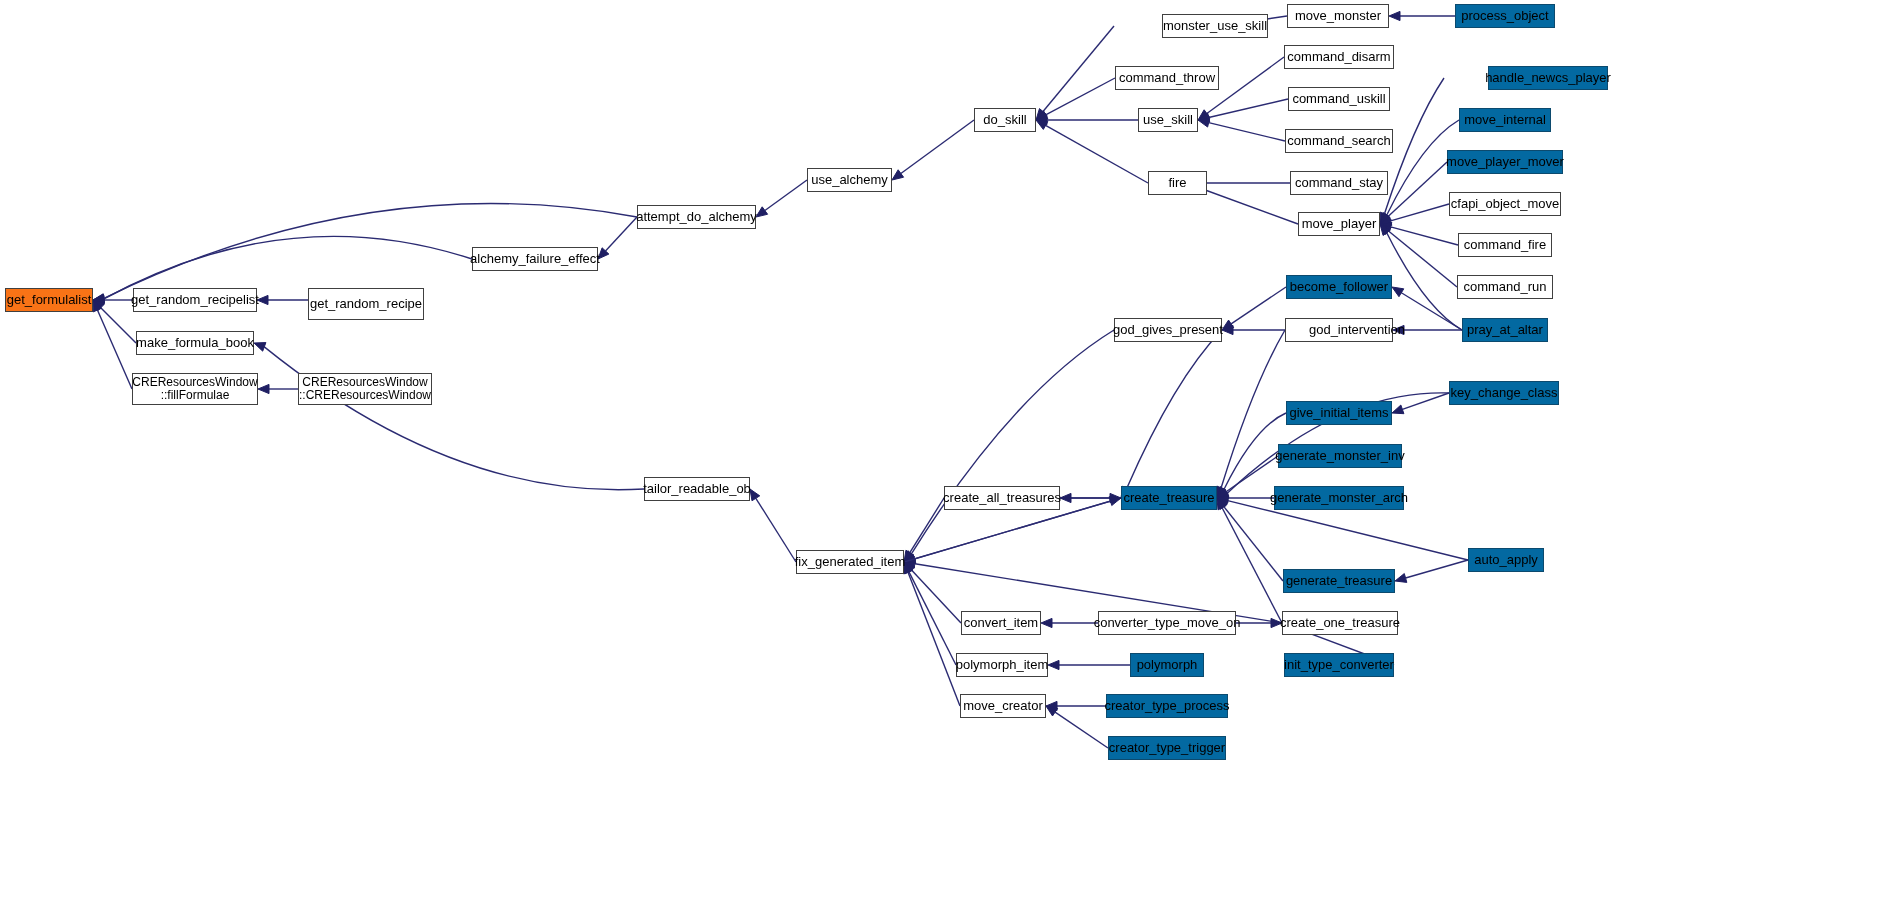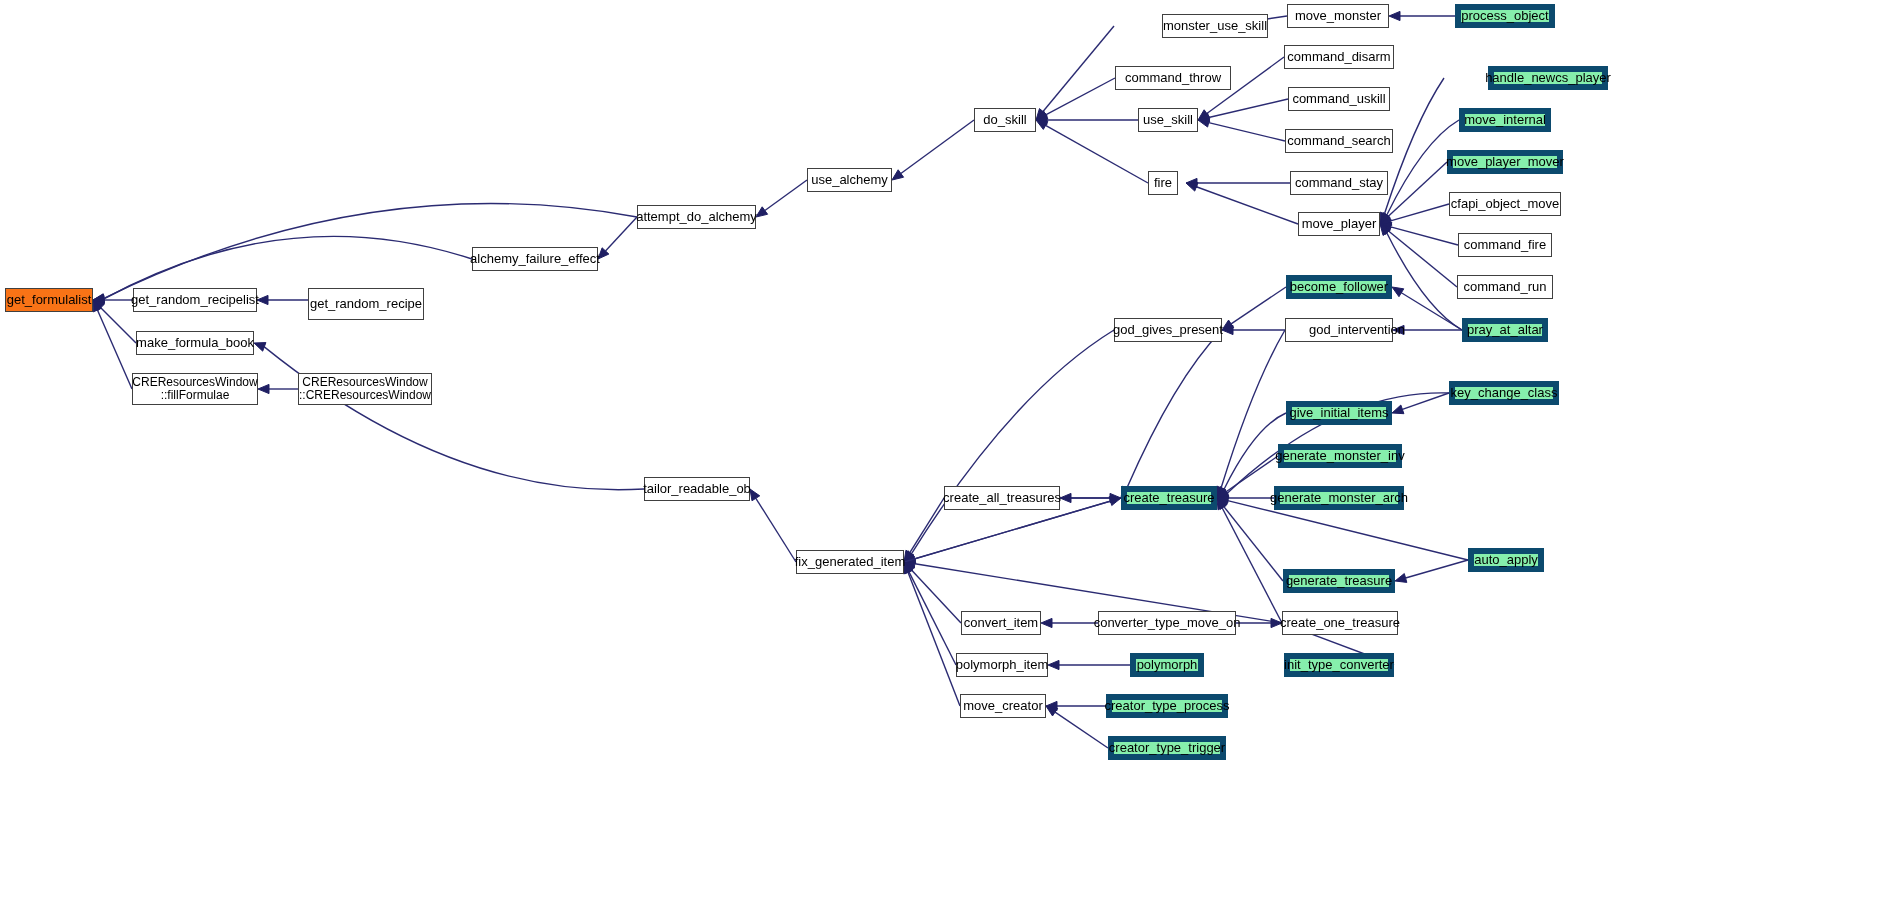--- a/index.html
+++ b/index.html
@@ -7,21 +7,21 @@
   body{font-family:"Liberation Sans", sans-serif;}
   #canvas{position:relative;width:1896px;height:924px;background:#ffffff;overflow:hidden;}
   svg#edges{position:absolute;left:0;top:0;width:1896px;height:924px;}
   svg#edges path{fill:none;stroke:#2b2b72;stroke-width:1.4;}
   svg#edges polygon.ahead{fill:#1f1f63;stroke:#1f1f63;stroke-width:1;}
   .node{position:absolute;box-sizing:border-box;display:flex;align-items:center;
         justify-content:center;text-align:center;line-height:1.08;
         font-family:"Liberation Sans", sans-serif;font-size:13px;color:#000;
         background:#ffffff;border:1px solid #404040;white-space:pre;}
   .node.root{background:#f97316;border:1px solid #404040;}
-  .node.ext{border:6px solid #0c4a6e;background:#86efac;}
+  .node.ext{border:1px solid #0c4a6e;background:#0369a1;}
   .node .lbl{display:block;}
 </style>
 </head>
 <body>
 
 <div id="canvas">
   <svg id="edges" xmlns="http://www.w3.org/2000/svg" viewBox="0 0 1896 924">
       <path d="M 133 300 L 104 300"></path>
       <polygon class="ahead" points="93,300 104,295.4 104,304.6"></polygon>
       <path d="M 136 343 L 100.77817459305203 307.77817459305203"></path>
@@ -152,23 +152,23 @@
       <div class="node" style="left: 136px; top: 331px; width: 118px; height: 24px;"><span class="lbl">make_formula_book</span></div>
       <div class="node" style="left: 132px; top: 373px; width: 126px; height: 32px;"><span class="lbl" style="font-size: 12px;">CREResourcesWindow
 ::fillFormulae</span></div>
       <div class="node" style="left: 298px; top: 373px; width: 134px; height: 32px;"><span class="lbl" style="font-size: 12px;">CREResourcesWindow
 ::CREResourcesWindow</span></div>
       <div class="node" style="left: 472px; top: 247px; width: 126px; height: 24px;"><span class="lbl">alchemy_failure_effect</span></div>
       <div class="node" style="left: 637px; top: 205px; width: 119px; height: 24px;"><span class="lbl">attempt_do_alchemy</span></div>
       <div class="node" style="left: 807px; top: 168px; width: 85px; height: 24px;"><span class="lbl">use_alchemy</span></div>
       <div class="node" style="left: 974px; top: 108px; width: 62px; height: 24px;"><span class="lbl">do_skill</span></div>
       <div class="node" style="left: 1114px; top: 14px; width: 106px; height: 24px; margin-left: 48px;"><span class="lbl">monster_use_skill</span></div>
-      <div class="node" style="left: 1115px; top: 66px; width: 116px; height: 24px;"><span class="lbl">command_throw</span></div>
+      <div class="node" style="left: 1115px; top: 66px; width: 104px; height: 24px;"><span class="lbl">command_throw</span></div>
       <div class="node" style="left: 1138px; top: 108px; width: 60px; height: 24px;"><span class="lbl">use_skill</span></div>
-      <div class="node" style="left: 1148px; top: 171px; width: 30px; height: 24px;"><span class="lbl">fire</span></div>
+      <div class="node" style="left: 1148px; top: 171px; width: 59px; height: 24px;"><span class="lbl">fire</span></div>
       <div class="node" style="left: 1287px; top: 4px; width: 102px; height: 24px;"><span class="lbl">move_monster</span></div>
       <div class="node" style="left: 1284px; top: 45px; width: 110px; height: 24px;"><span class="lbl">command_disarm</span></div>
       <div class="node" style="left: 1288px; top: 87px; width: 102px; height: 24px;"><span class="lbl">command_uskill</span></div>
       <div class="node" style="left: 1285px; top: 129px; width: 108px; height: 24px;"><span class="lbl">command_search</span></div>
       <div class="node" style="left: 1290px; top: 171px; width: 98px; height: 24px;"><span class="lbl">command_stay</span></div>
       <div class="node" style="left: 1298px; top: 212px; width: 82px; height: 24px;"><span class="lbl">move_player</span></div>
       <div class="node ext" style="left: 1455px; top: 4px; width: 100px; height: 24px;"><span class="lbl">process_object</span></div>
       <div class="node ext" style="left: 1444px; top: 66px; width: 120px; height: 24px; margin-left: 44px;"><span class="lbl">handle_newcs_player</span></div>
       <div class="node ext" style="left: 1459px; top: 108px; width: 92px; height: 24px;"><span class="lbl">move_internal</span></div>
       <div class="node ext" style="left: 1447px; top: 150px; width: 116px; height: 24px;"><span class="lbl">move_player_mover</span></div>

